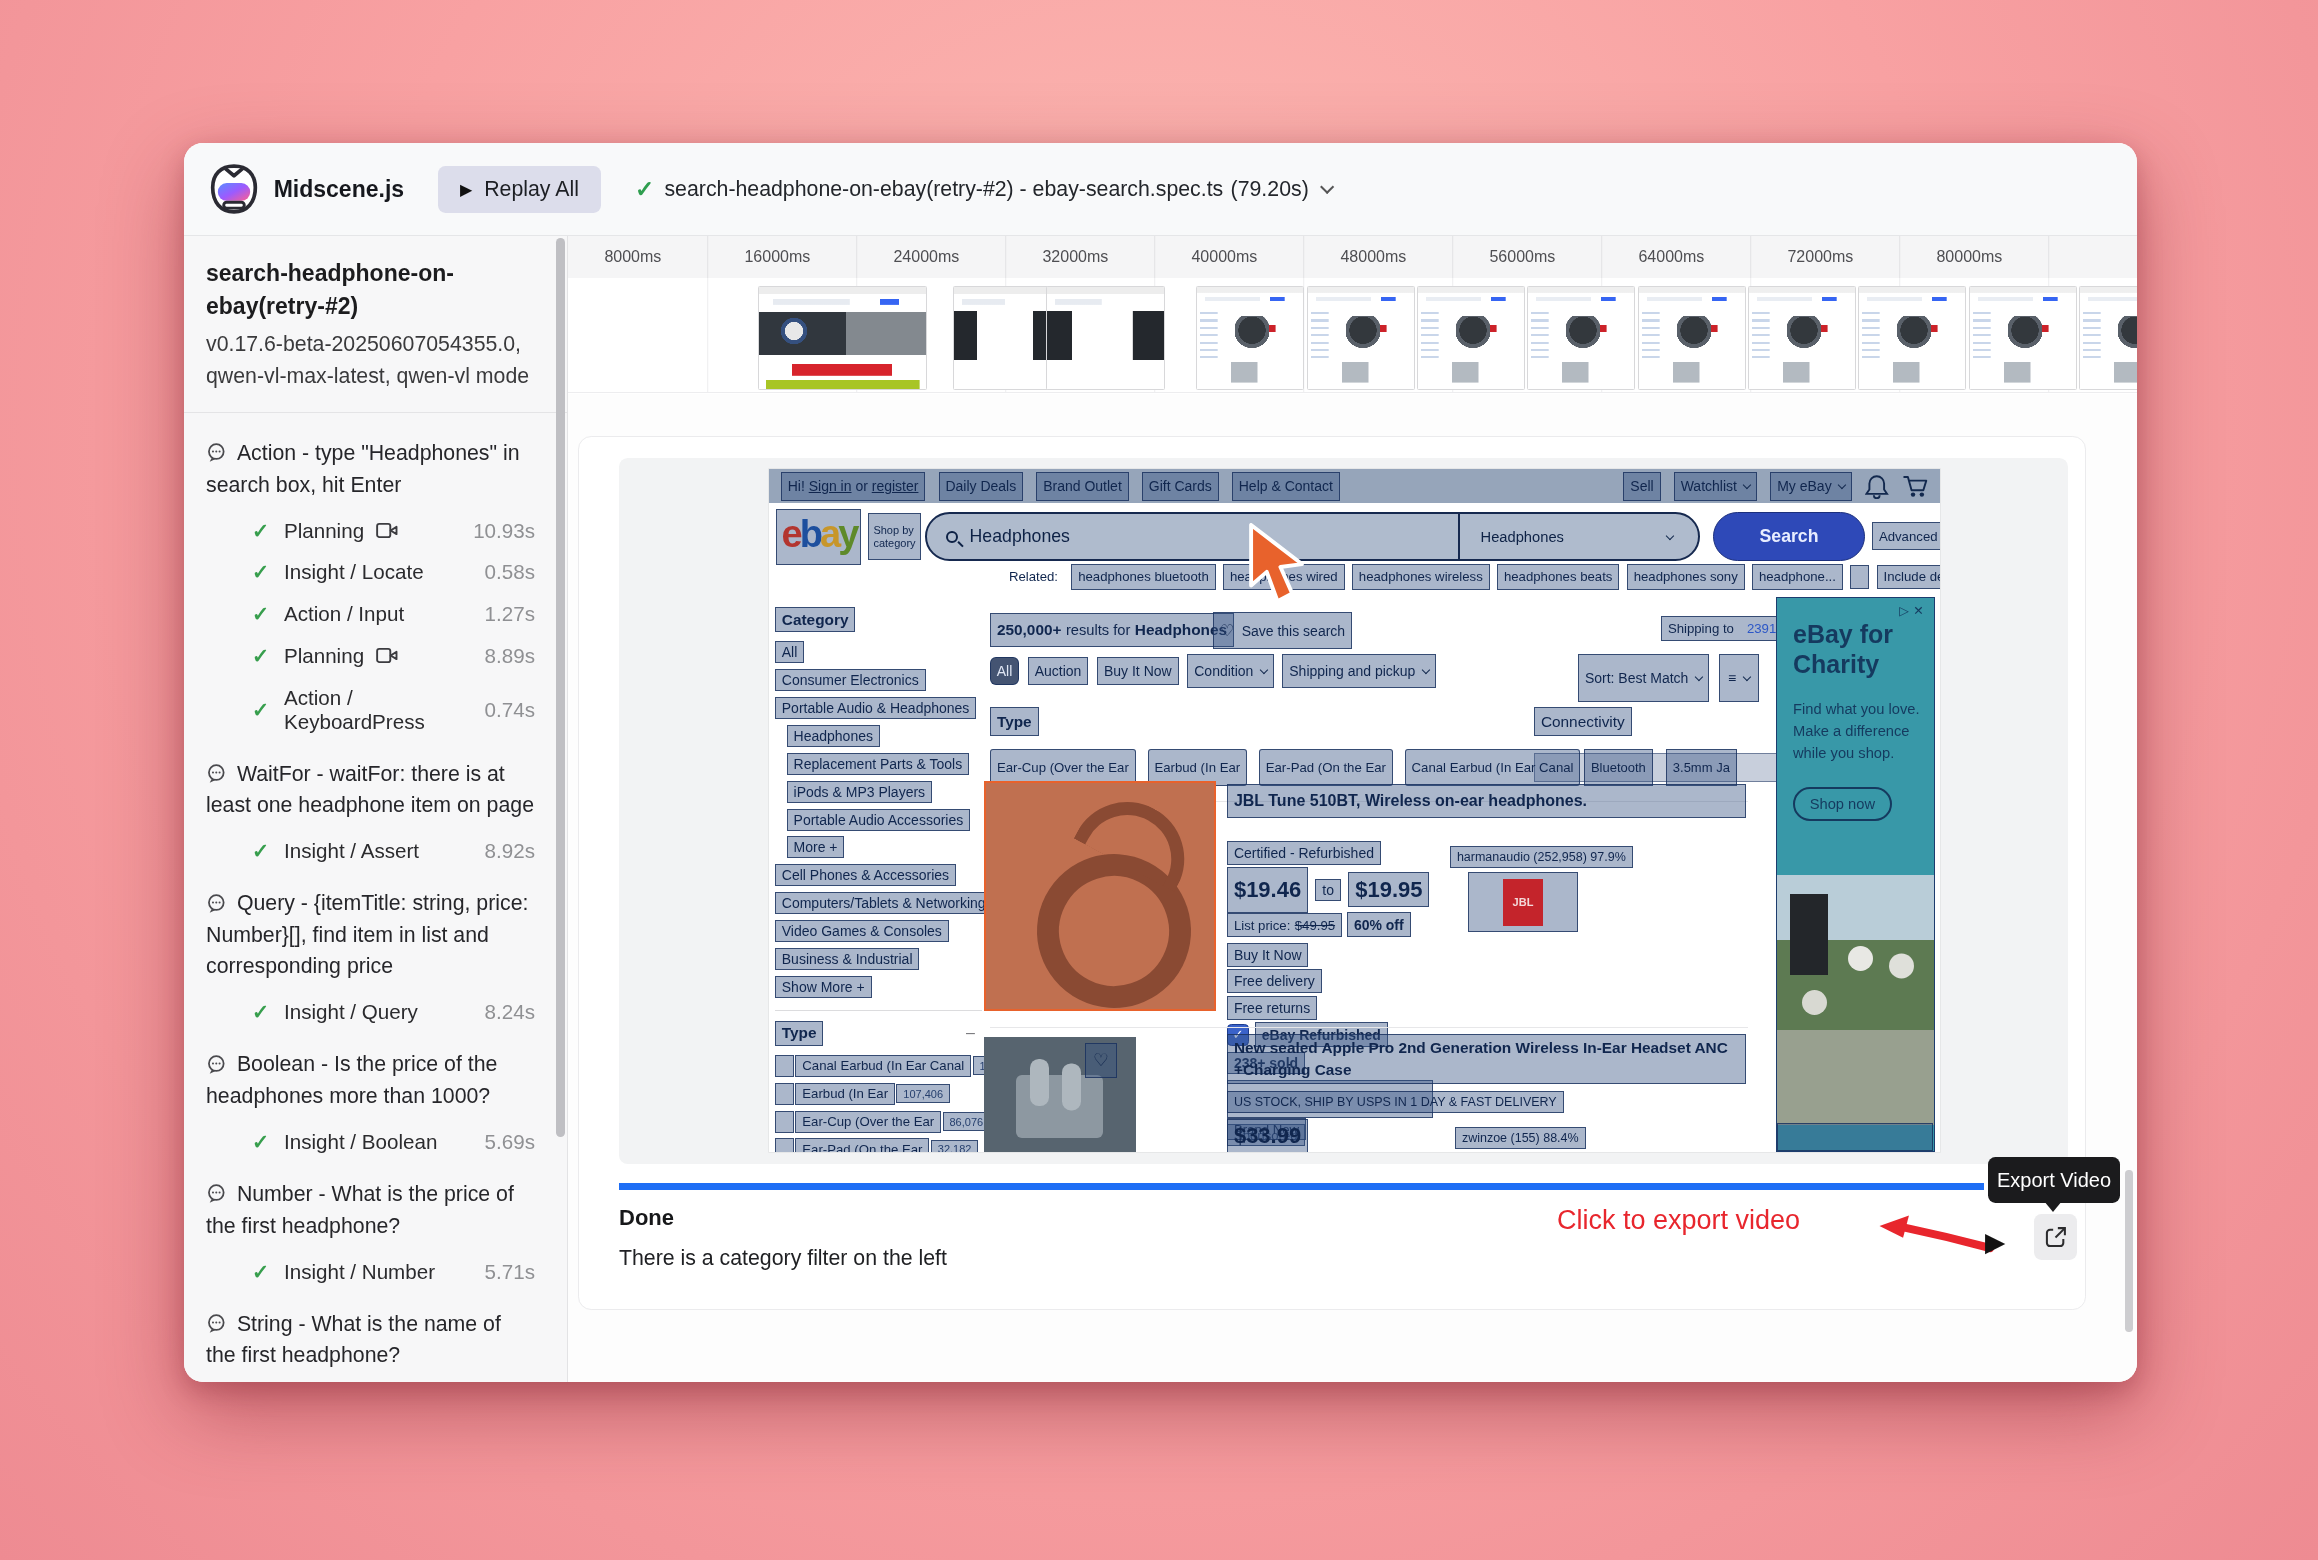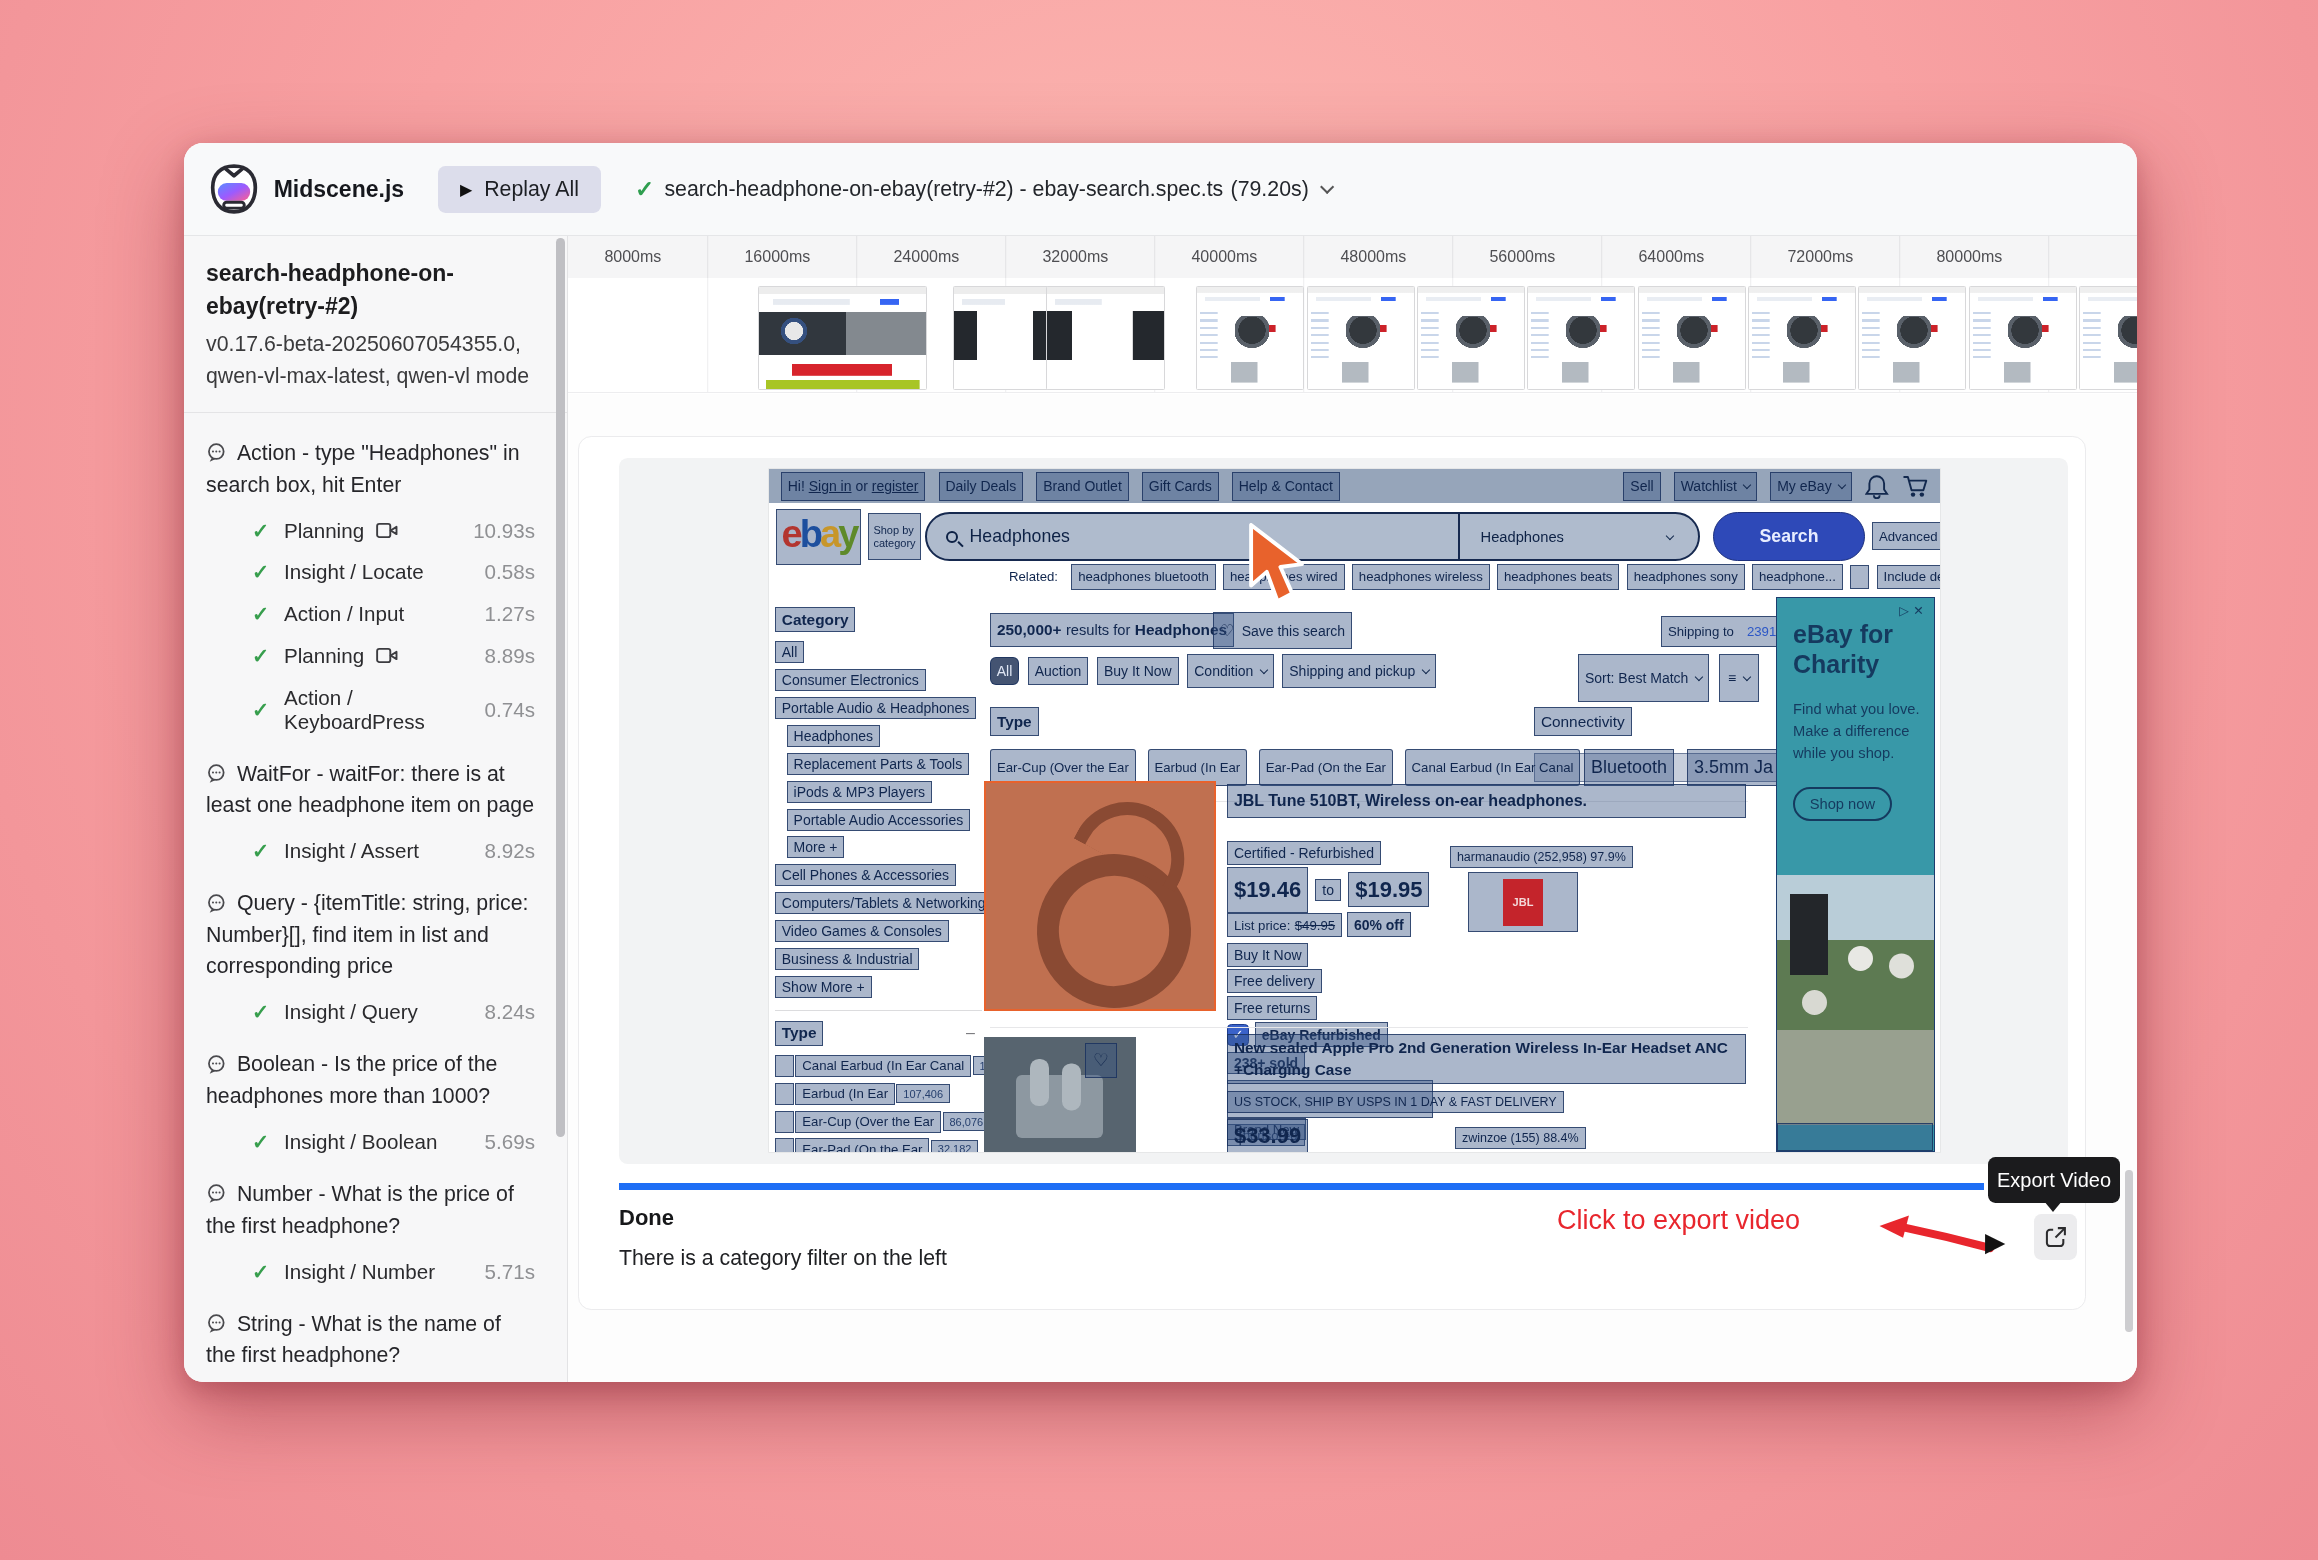--- a/index.html
+++ b/index.html
@@ -121,34 +121,34 @@
   .lc-div{border-top:1.5px solid #dcdcde;margin:8.8px 0 10.3px}
   .type-hd{display:flex;justify-content:space-between;align-items:center;width:200px;margin-bottom:8.8px}
   .opt{display:flex;align-items:center;margin-bottom:5.9px;gap:1.5px}
   .opt .cb{width:19px;height:19px;padding:0}
   .opt .ov{height:22px;font-size:13.2px}
   .opt .cnt{font-size:11px;height:19px;color:#27406e}
   .res-count{left:221px;top:144px;height:34px;font-size:14.7px;gap:4.4px}
   .res-count b{font-size:15.4px}
   .save{left:444px;top:143px;height:37px;font-size:14px}
   .save .ht{font-size:16px;margin-right:7.4px}
-  .shipto{left:892px;top:147px;height:31px;font-size:13.2px;gap:13px}
+  .shipto{left:892px;top:147px;height:25px;font-size:13.2px;gap:13px}
   .shipto .zip{color:#2c57c7}
   .fr{left:221px;top:185px;gap:8.8px;height:34px}
   .fr .ov{height:28px;font-size:14px}
   .fr .ov:first-child{width:29px;justify-content:center;background:rgba(16,36,74,.78);color:#dfe6f4;border-radius:5.9px}
   .fr .tall{height:34px}
   .sortr{left:809px;top:185px;gap:10.3px}
   .sortr .ov{height:48px;font-size:14px}
   .tlabel{left:221px;top:238px;height:29px;font-weight:bold;font-size:15.4px}
   .clabel{left:765px;top:238px;height:29px;font-weight:normal;font-size:15.4px}
   .chips{left:221px;top:280px;gap:11.8px}
   .chips .ov{height:37px;font-size:13.2px;border-radius:2.9px}
   .conn{left:815px;top:280px;gap:13.2px}
-  .conn .ov{height:37px;font-size:18px}
+  .conn .ov{height:37px;font-size:13px}
   .band{position:absolute;left:765px;top:284px;width:243px;height:29px;background:rgba(56,84,130,.28);border:0.7px solid rgba(24,48,92,.5)}
   .res-div{position:absolute;left:221px;border-top:1.5px solid #e7e7e9;width:758px}
   .img1{position:absolute;left:215px;top:312px;width:232px;height:230px;background:#c07050;border:2.2px solid #e8622c}
   .img1::before{content:"";position:absolute;left:51px;top:71px;width:110px;height:110px;border-radius:50%;
     border:22px solid #8a4a33;transform:rotate(-18deg)}
   .img1::after{content:"";position:absolute;left:96px;top:22px;width:88px;height:51px;border:13.2px solid #8a4a33;
     border-bottom:none;border-radius:66px 66px 0 0;transform:rotate(28deg)}
   .i1-title{left:458px;top:315px;width:519px;height:34px;font-size:16px;font-weight:bold}
   .i1-cert{left:458px;top:372px;height:23.5px;font-size:14px}
   .i1-price{left:458px;top:403px;height:35px;font-size:22px;font-weight:bold;gap:7.4px}

